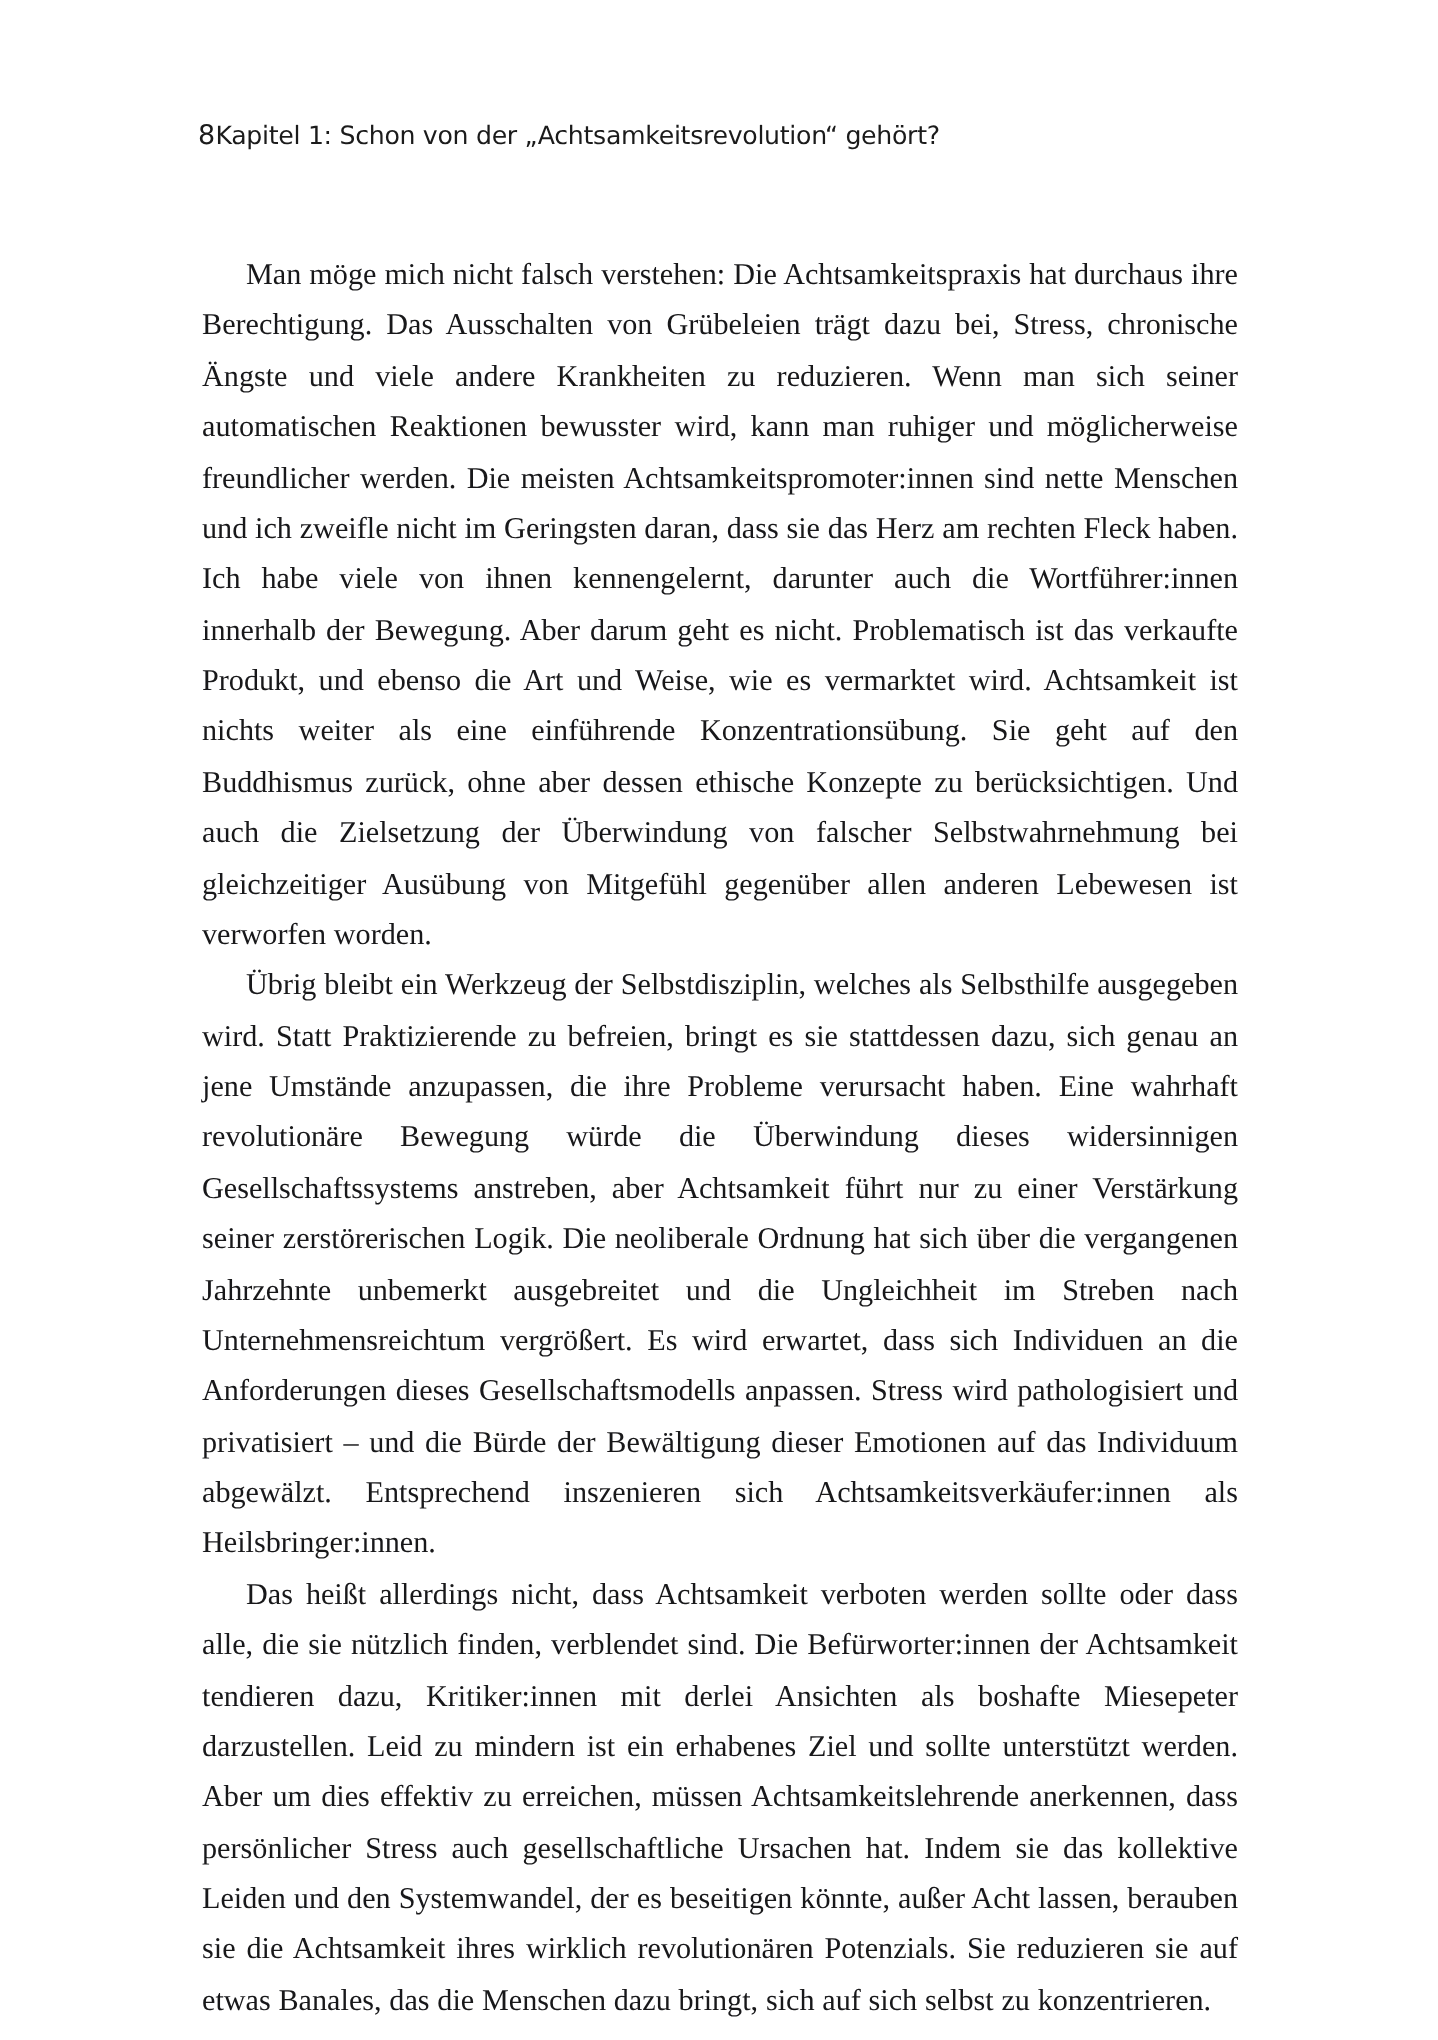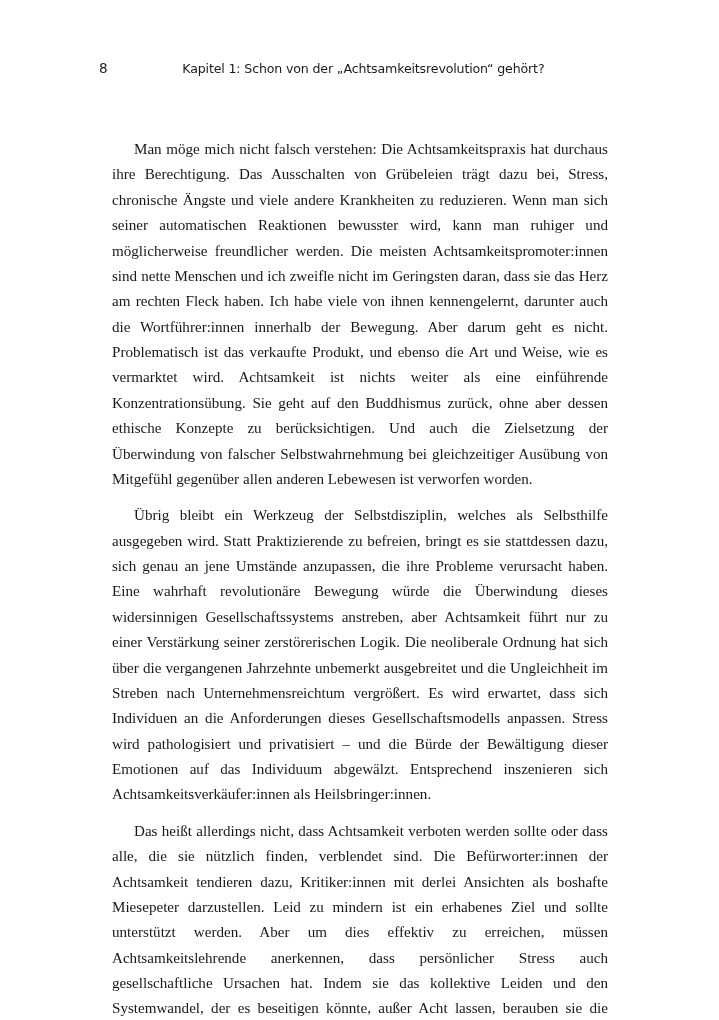--- a/index.html
+++ b/index.html
@@ -33,21 +33,21 @@
 
   .folio {
     font-size: 13.5px;
     color: #1b1b1b;
     letter-spacing: 0.1px;
     flex: 0 0 auto;
   }
 
   .head-title {
     flex: 1 1 auto;
-    text-align: center;
+    text-align: left;
     font-size: 12.6px;
     color: #1b1b1b;
     letter-spacing: -0.15px;
     white-space: nowrap;
   }
 
   
   .textblock {
     position: absolute;
     top: 126px;
@@ -57,21 +57,21 @@
     font-size: 15.1px;
     line-height: 25.37px;
     color: #18181a;
     text-align: justify;
     text-justify: inter-word;
     hyphens: manual;
     -webkit-hyphens: manual;
   }
 
   .textblock p {
-    margin: 11px;
+    margin: 0;
     text-indent: 22px;
     text-align: justify;
     word-spacing: 0.1px;
   }
 
   .textblock p:last-child {
     text-align-last: left;
   }
 </style>
 </head>

